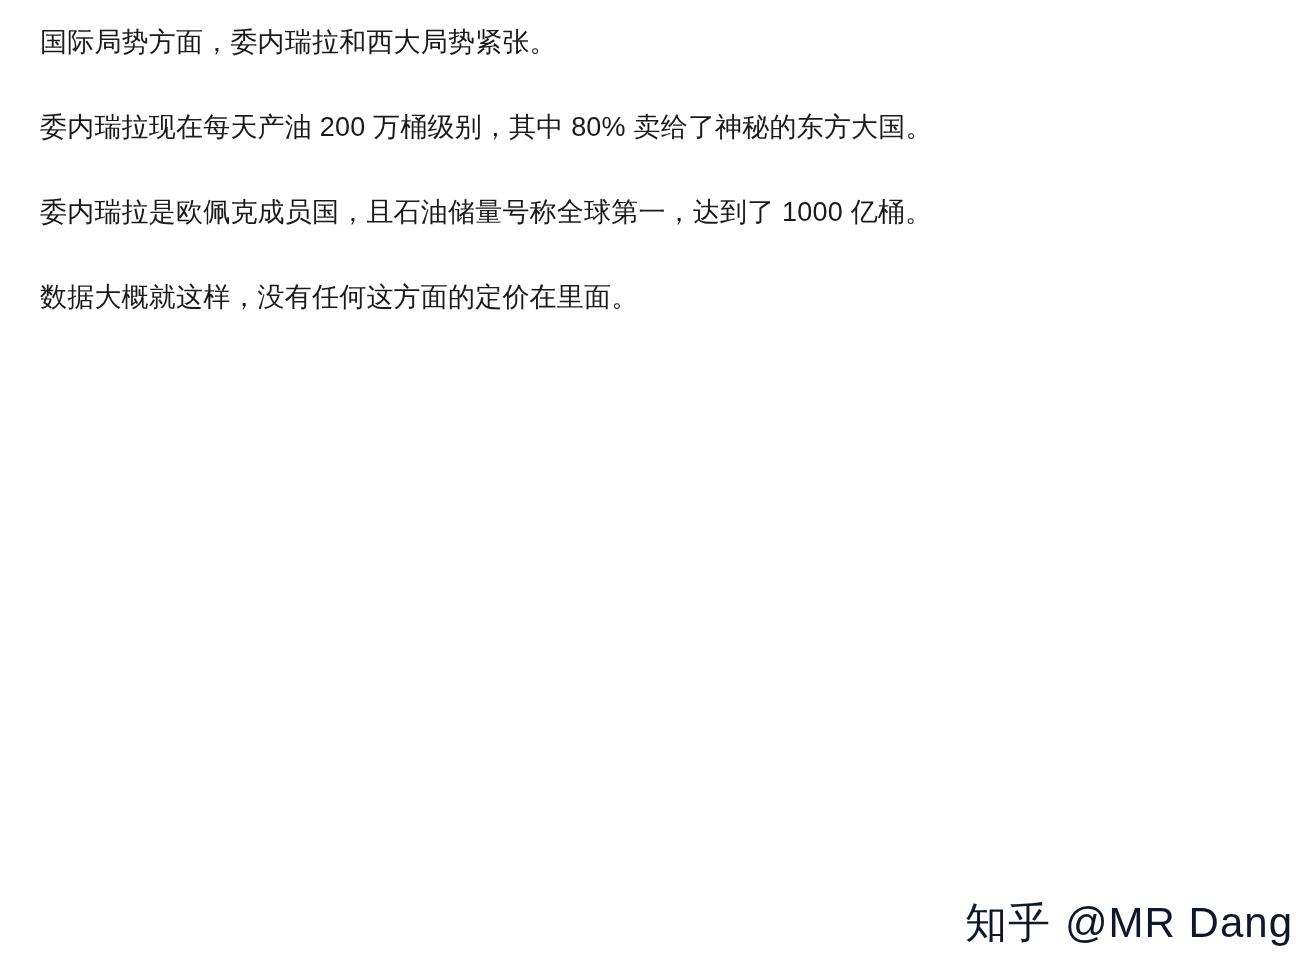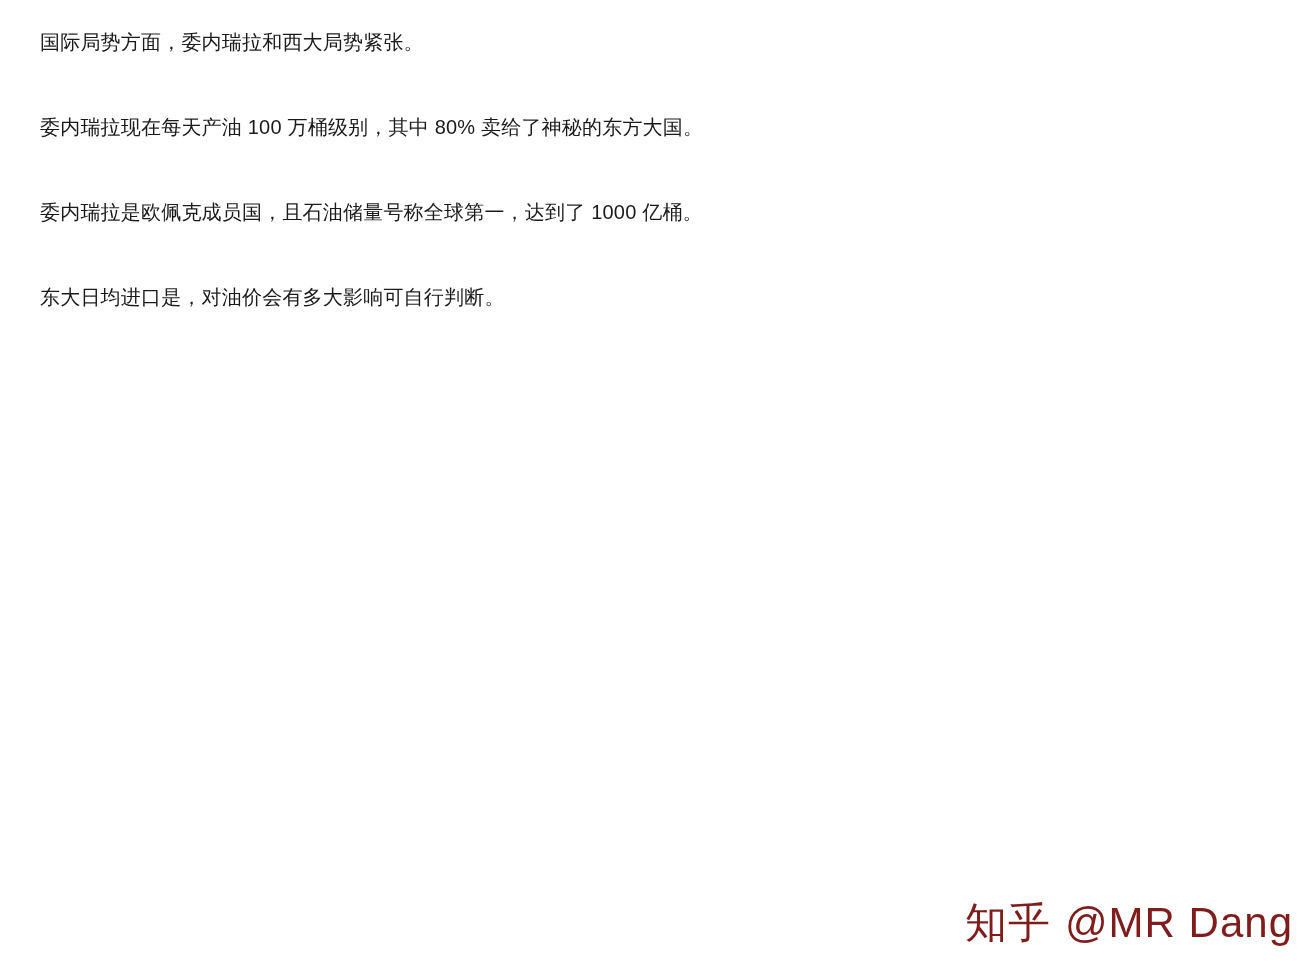--- a/index.html
+++ b/index.html
@@ -14,21 +14,21 @@
     font-family: "Liberation Sans", "DejaVu Sans", sans-serif;
   }
   .article {
     position: absolute;
     left: 40px;
     top: 19px;
     width: 1245px;
   }
   .article p {
     margin: 0 0 38px 0;
-    font-size: 20px;
+    font-size: 27px;
     line-height: 47px;
     letter-spacing: 0.2px;
     text-align: justify;
     text-justify: inter-character;
     font-weight: 400;
   }
   .watermark {
     position: absolute;
     right: 22px;
     bottom: 32px;
@@ -41,20 +41,20 @@
   }
   .watermark .brand {
     margin-right: 14px;
   }
 </style>
 </head>
 <body style="background: rgb(255, 255, 255); color: rgb(26, 26, 26);">
 
 <div class="article">
   <p>国际局势方面，委内瑞拉和西大局势紧张。</p>
-  <p>委内瑞拉现在每天产油 100 万桶级别，其中 80% 卖给了神秘的东方大国。</p>
+  <p>委内瑞拉现在每天产油 200 万桶级别，其中 80% 卖给了神秘的东方大国。</p>
   <p>委内瑞拉是欧佩克成员国，且石油储量号称全球第一，达到了 1000 亿桶。</p>
-  <p>东大日均进口是，对油价会有多大影响可自行判断。</p>
+  <p>数据大概就这样，没有任何这方面的定价在里面。</p>
 </div>
 
-<div class="watermark" style="color: #7f1d1d;">
+<div class="watermark" style="color: #0f172a;">
   <span class="brand">知乎</span><span class="author">@MR Dang</span>
 </div>
 
 </body></html>

